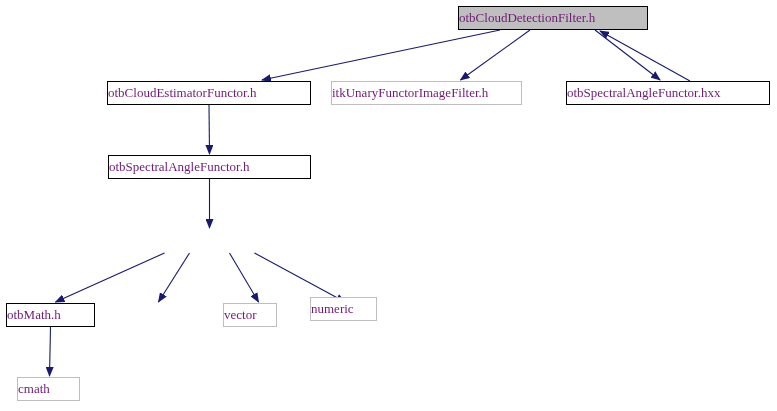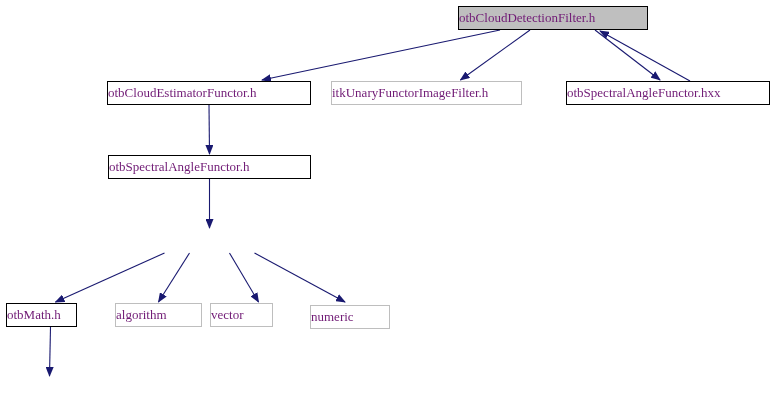--- a/index.html
+++ b/index.html
@@ -72,22 +72,22 @@
 
   <div class="node internal" style="left:107px; top:81px; width:204px">otbCloudEstimatorFunctor.h</div>
 
   <div class="node external" style="left:331px; top:81px; width:191px">itkUnaryFunctorImageFilter.h</div>
 
   <div class="node internal" style="left:566px; top:81px; width:204px">otbSpectralAngleFunctor.hxx</div>
 
   <div class="node internal" style="left:108px; top:155px; width:203px">otbSpectralAngleFunctor.h</div>
 
 
-  <div class="node internal" style="left:6px; top:303px; width:71px">otbMath.h</div>
+  <div class="node internal" style="left:6px; top:303px; width:89px">otbMath.h</div>
 
-  <div class="node external" style="left:115px; top:303px; width:87px">algorithm</div>
 
-  <div class="node external" style="left:210px; top:303px; width:63px">vector</div>
+  <div class="node external" style="left:223px; top:303px; width:54px">vector</div>
 
-  <div class="node external" style="left:310px; top:305px; width:80px">numeric</div>
+  <div class="node external" style="left:310px; top:297px; width:67px">numeric</div>
 
+  <div class="node external" style="left:17px; top:377px; width:63px">cmath</div>
 
 </div>
 
 </body></html>

